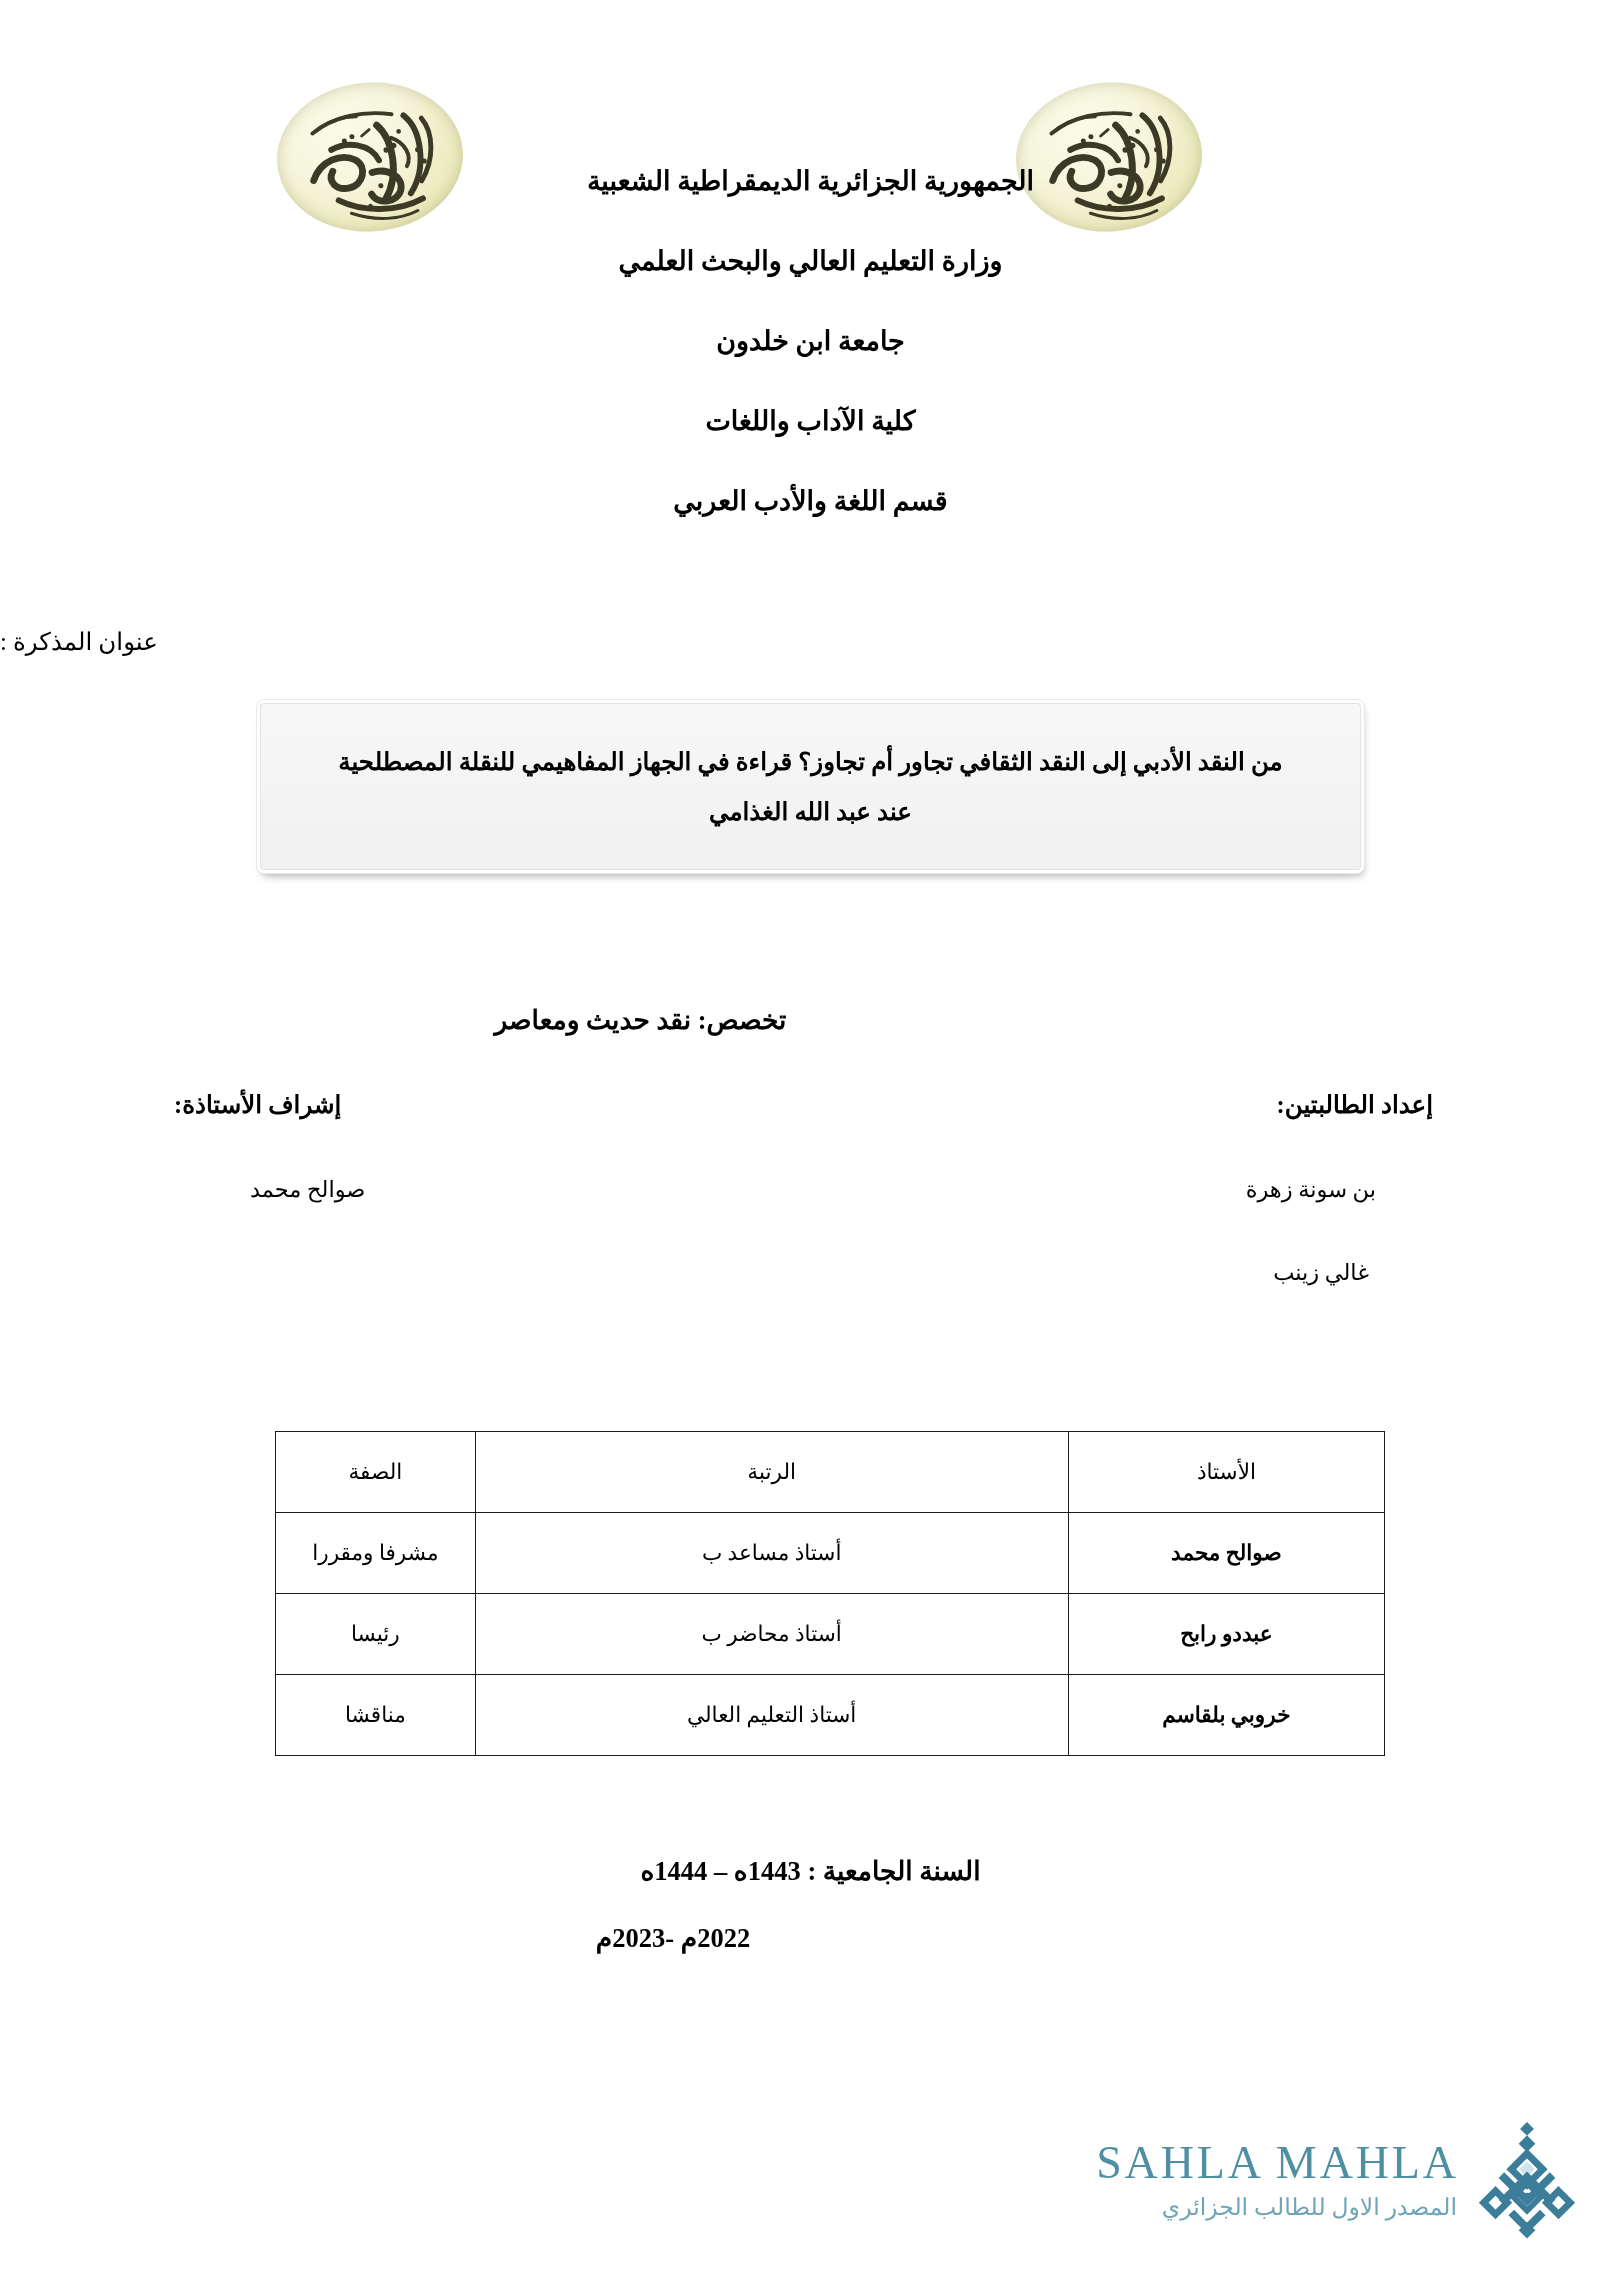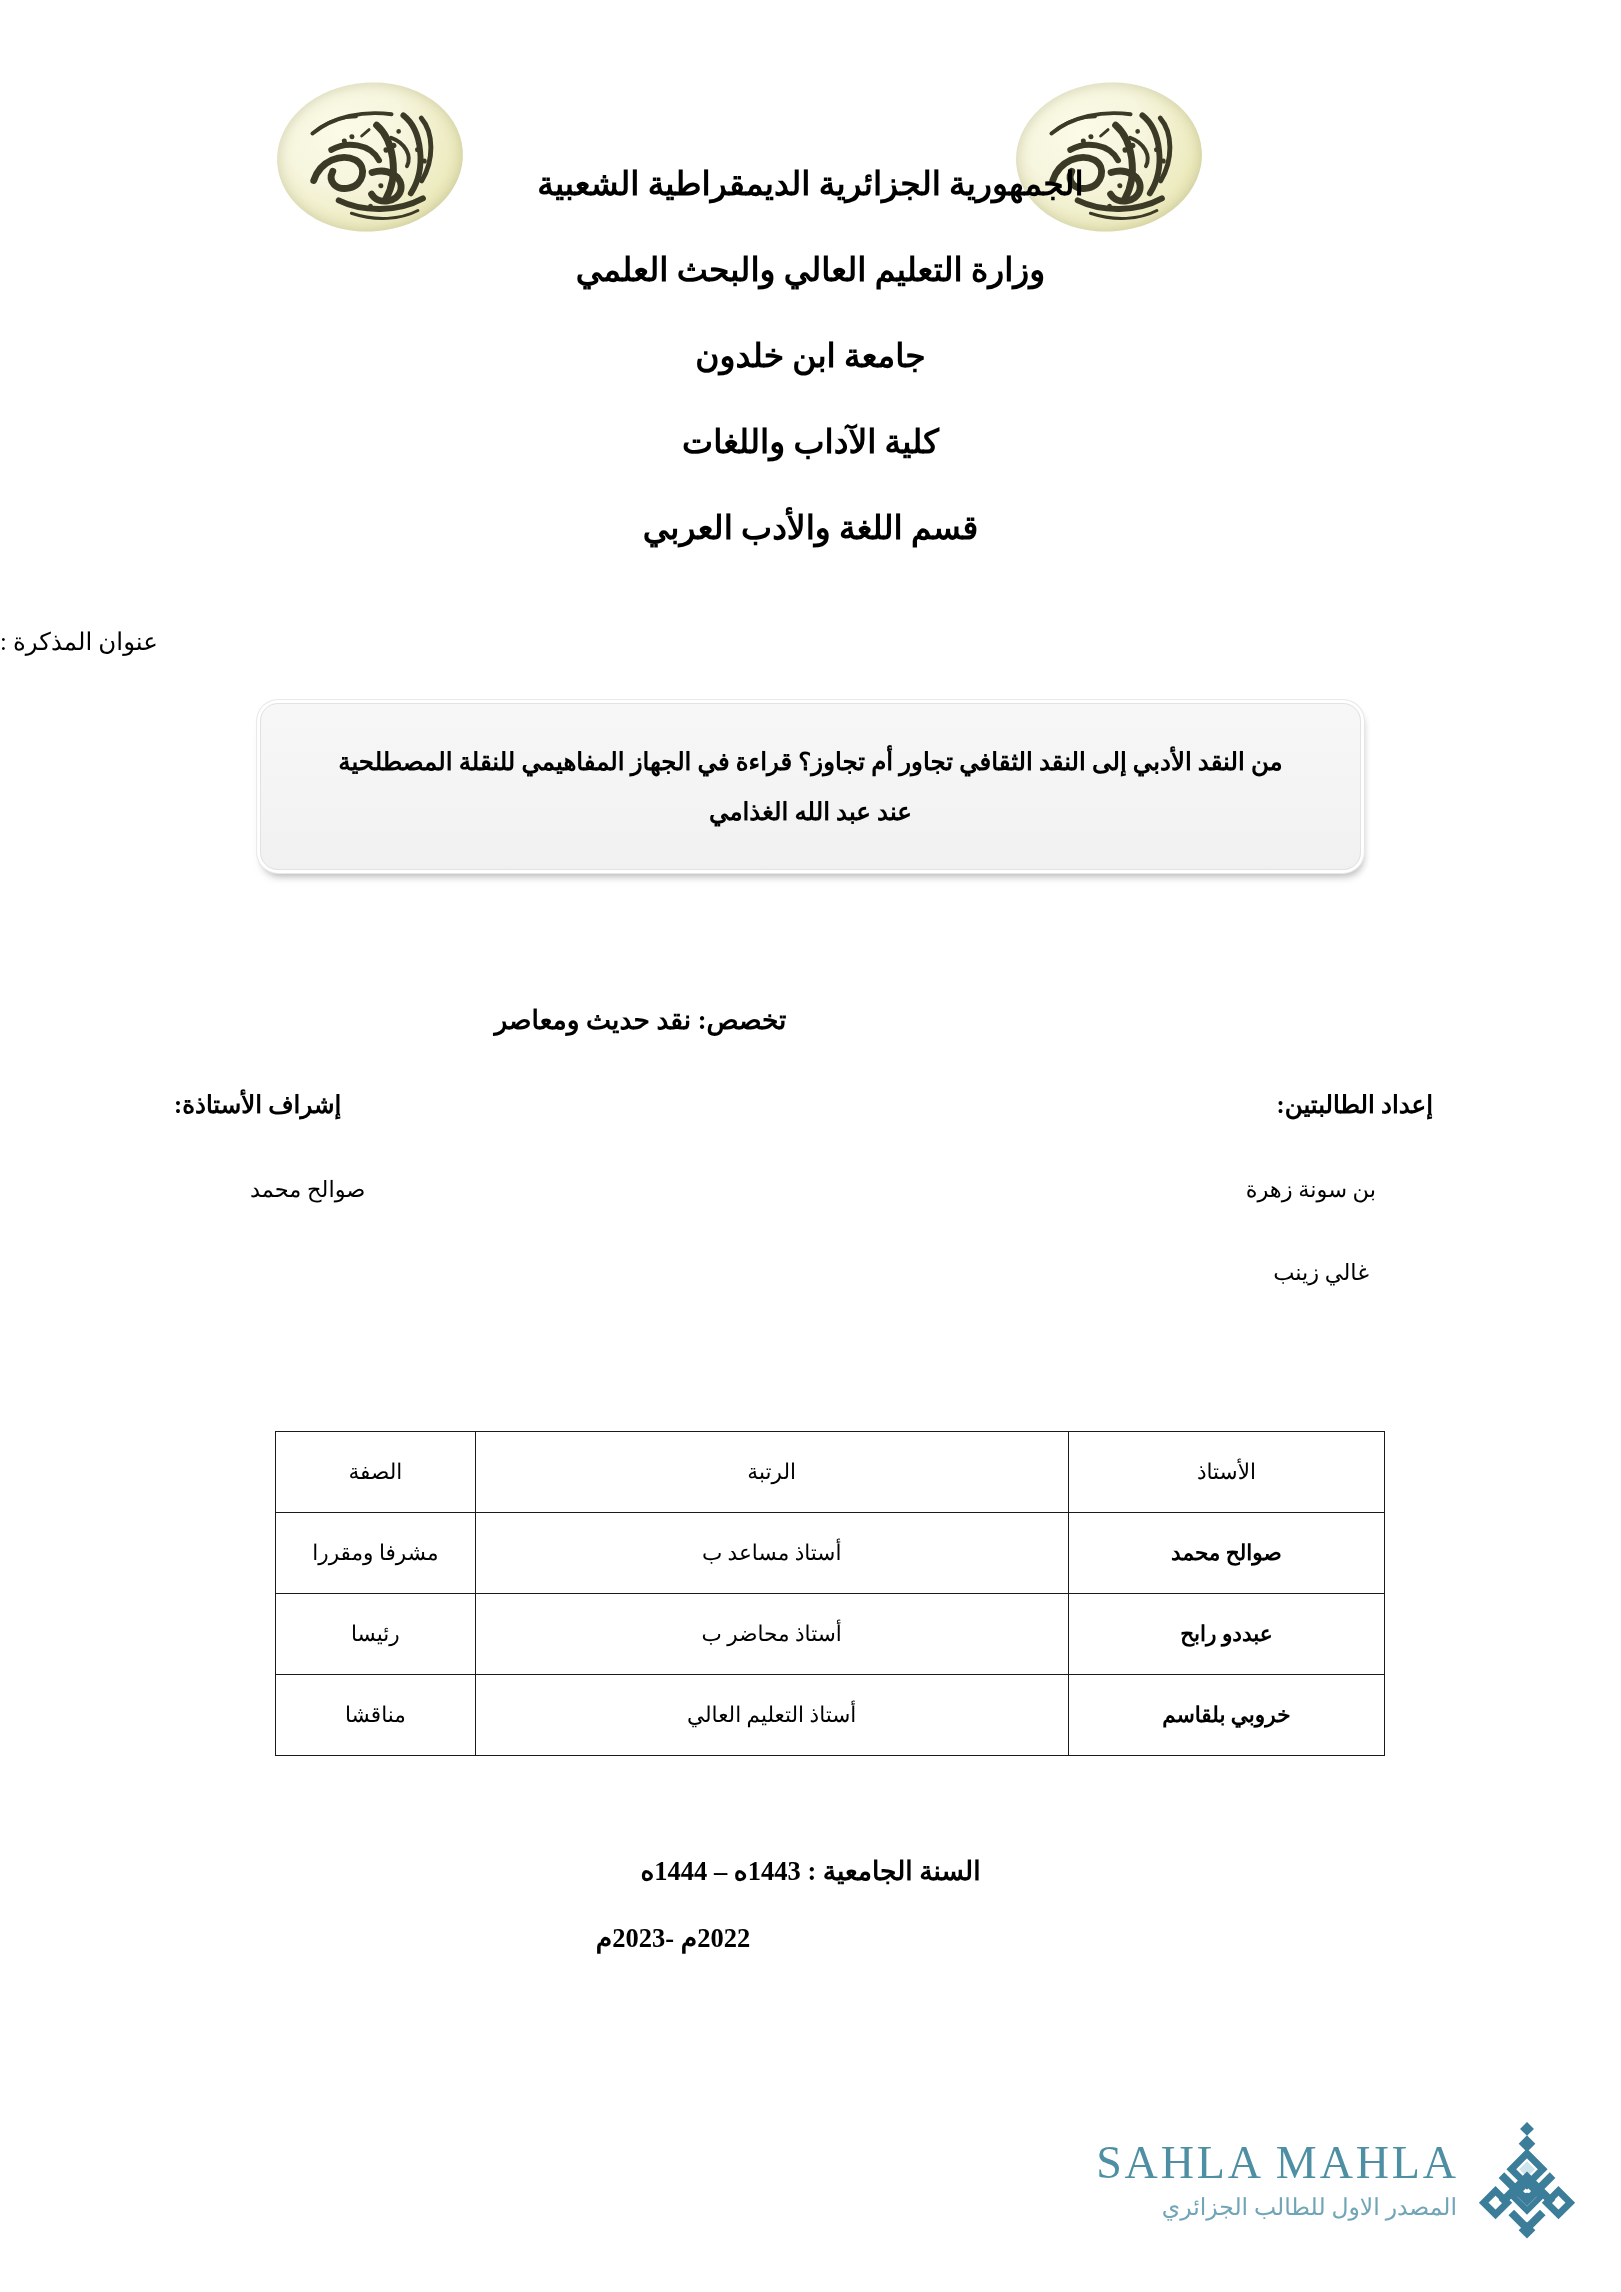--- a/index.html
+++ b/index.html
@@ -61,21 +61,21 @@
   .header-lines {
     position: absolute;
     top: 90px;
     left: 0;
     width: 1621px;
     text-align: center;
   }
   .hline {
     font-family: "Liberation Serif", "DejaVu Serif", serif;
     font-weight: bold;
-    font-size: 33px;
+    font-size: 27px;
     line-height: 1.0;
     letter-spacing: 0px;
     direction: rtl;
   }
   .hline.l1 { margin-bottom: 53px; }
   .hline.l2 { margin-bottom: 53px; }
   .hline.l3 { margin-bottom: 53px; }
   .hline.l4 { margin-bottom: 53px; }
   .hline.l5 { margin-bottom: 0; }
 
@@ -96,21 +96,21 @@
   .title-box {
     position: absolute;
     top: 703px;
     left: 260px;
     width: 1101px;
     min-height: 167px;
     box-sizing: border-box;
     padding: 33px 59px 29px 59px;
     background: linear-gradient(#f7f7f7, #f1f1f1);
     border: 1px solid #e2e2e2;
-    border-radius: 18px;
+    border-radius: 4px;
     box-shadow:
        0 0 0 2.9px #ffffff,
        0 0 0 3.9px #e8e8e8,
        2.9px 5.9px 7.8px rgba(0,0,0,0.22),
        0 9.8px 13.7px -5.9px rgba(0,0,0,0.15);
     text-align: center;
     direction: rtl;
   }
   .title-text {
     font-family: "Liberation Serif", "DejaVu Serif", serif;

